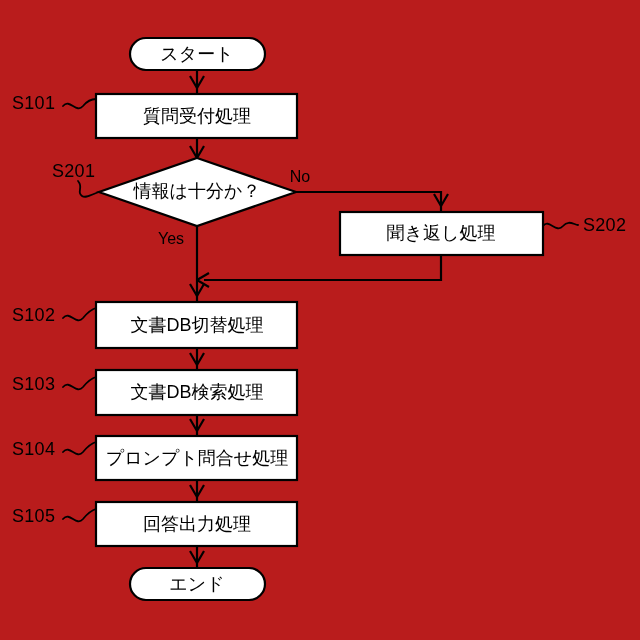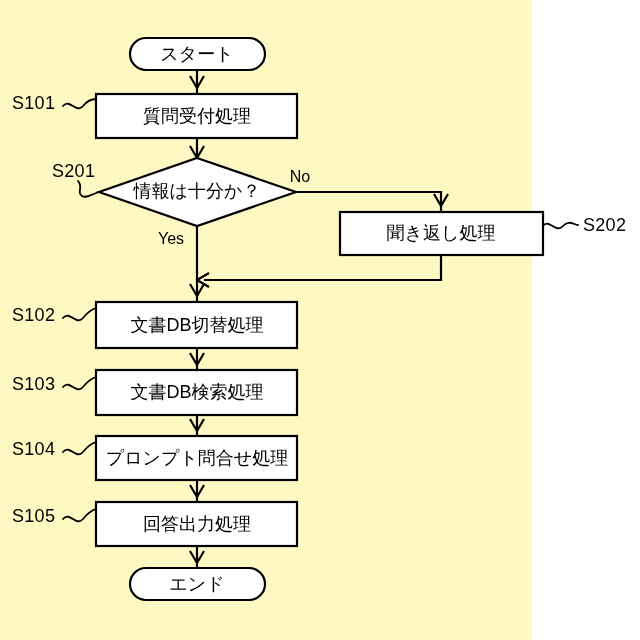--- a/index.html
+++ b/index.html
@@ -8,23 +8,23 @@
     background: #ffffff;
   }
   body {
     width: 640px;
     height: 640px;
     font-family: "Liberation Sans", "DejaVu Sans", sans-serif;
     overflow: hidden;
   }
   #flowchart-root {
     position: relative;
-    width: 532px;
+    width: 640px;
     height: 640px;
-    background: #fef9c3;
+    background: #b91c1c;
   }
   svg.fc-canvas {
     position: absolute;
     left: 0;
     top: 0;
     width: 640px;
     height: 640px;
     display: block;
   }
   .shape-stroke {

